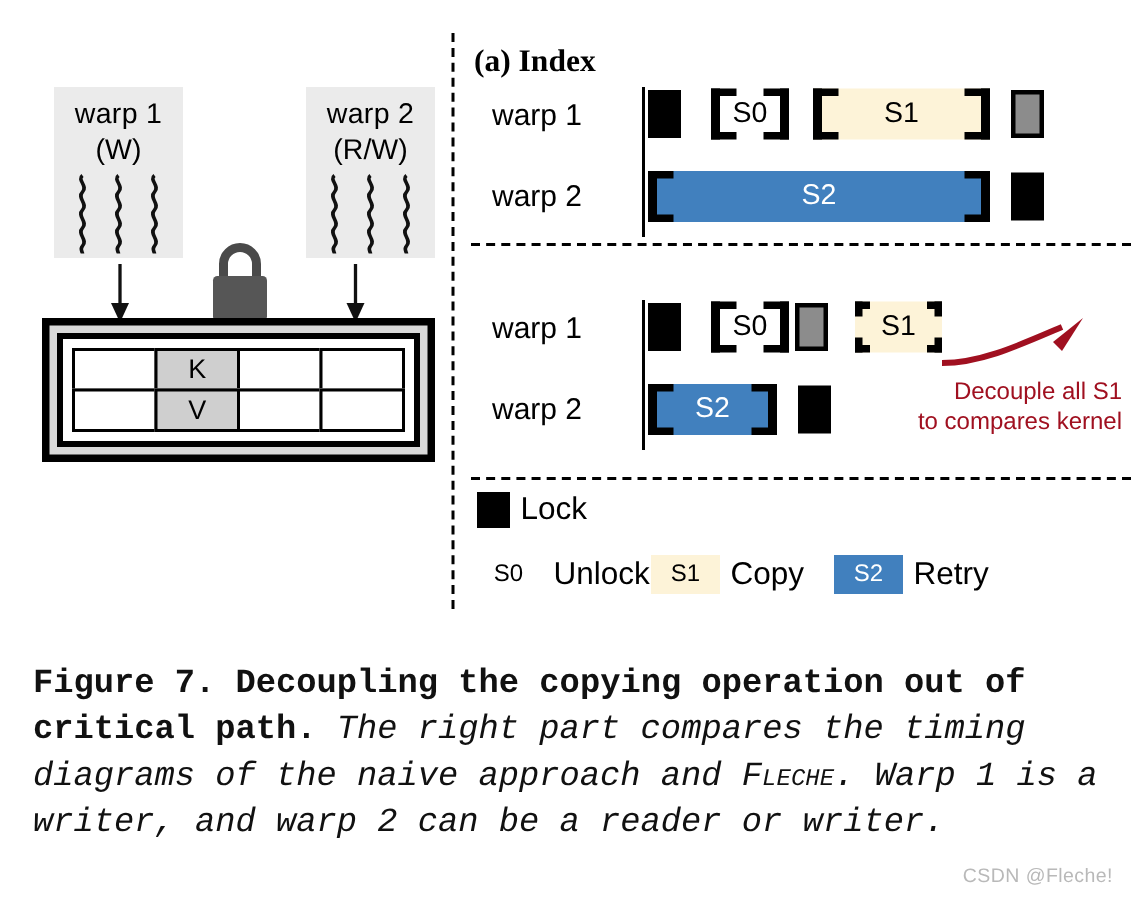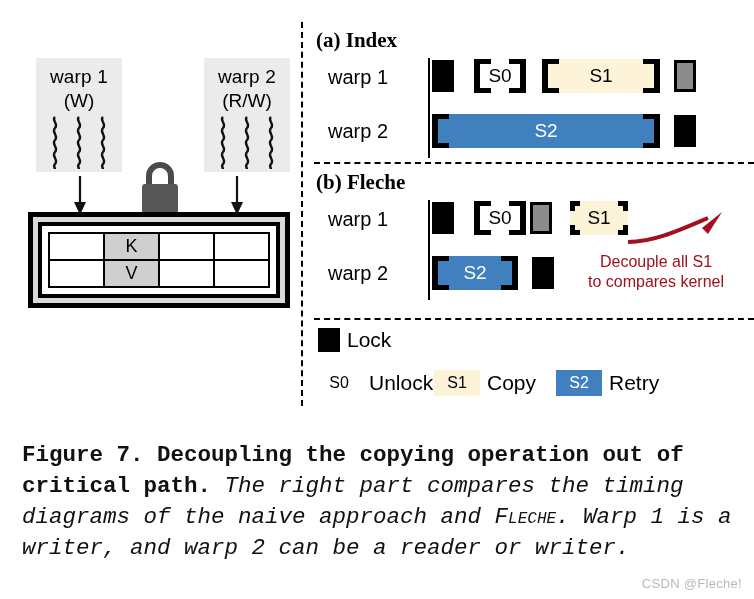--- a/index.html
+++ b/index.html
@@ -75,21 +75,21 @@
   .brk i.br{right:0;bottom:0;height:5px;width:17px;}
 
   
   .corner-box{position:absolute;box-sizing:border-box;
               display:flex;align-items:center;justify-content:center;font-size:19px;}
   .corner-box .cfill{position:absolute;inset:0;}
   .corner-box u{position:absolute;background:#000;z-index:2;}
   .corner-box .lab{position:relative;z-index:3;}
 
   .red-note{position:absolute;color:#a01020;font-size:16px;line-height:20px;
-            text-align:center;}
+            text-align:right;}
   #decouple-arrow{position:absolute;}
 
   
   #legend{position:absolute;left:0;top:300px;width:448px;height:90px;}
   .lg-item{position:absolute;display:flex;align-items:center;gap:7px;font-size:21px;}
   .lg-sq{width:22px;height:24px;}
   .lg-sq.black{background:#000;}
   .lg-sq.gray{background:#8c8c8c;border:3px solid #000;box-sizing:border-box;}
 
   .lg-brk{position:relative;width:46px;height:26px;display:inline-flex;
@@ -231,21 +231,20 @@
       <i class="tl"></i>
       <i class="bl"></i>
       <i class="tr"></i>
       <i class="br"></i>
     <span class="lab" style="color:#fff;">S2</span>
   </div>
   <div class="blk lock-blk" style="left:368px;top:93px;width:22px;height:32px;"></div>
 
   <div class="hdash" style="left:8px;top:140px;width:440px;"></div>
 
-  <div class="sec-title" style="left:10px;top:148px;">(b) Fleche</div>
 
   <div class="row-label" style="left:22px;top:186px;">warp 1</div>
   <div class="row-label" style="left:22px;top:240px;">warp 2</div>
 
   <div class="axis" style="left:122px;top:178px;height:100px;"></div>
 
   <div class="blk lock-blk" style="left:126px;top:180px;width:22px;height:32px;"></div>
 
   <div class="brk" style="left:168px;top:179px;width:52px;height:34px;">
     <span class="fill" style="background:#ffffff;"></span>

